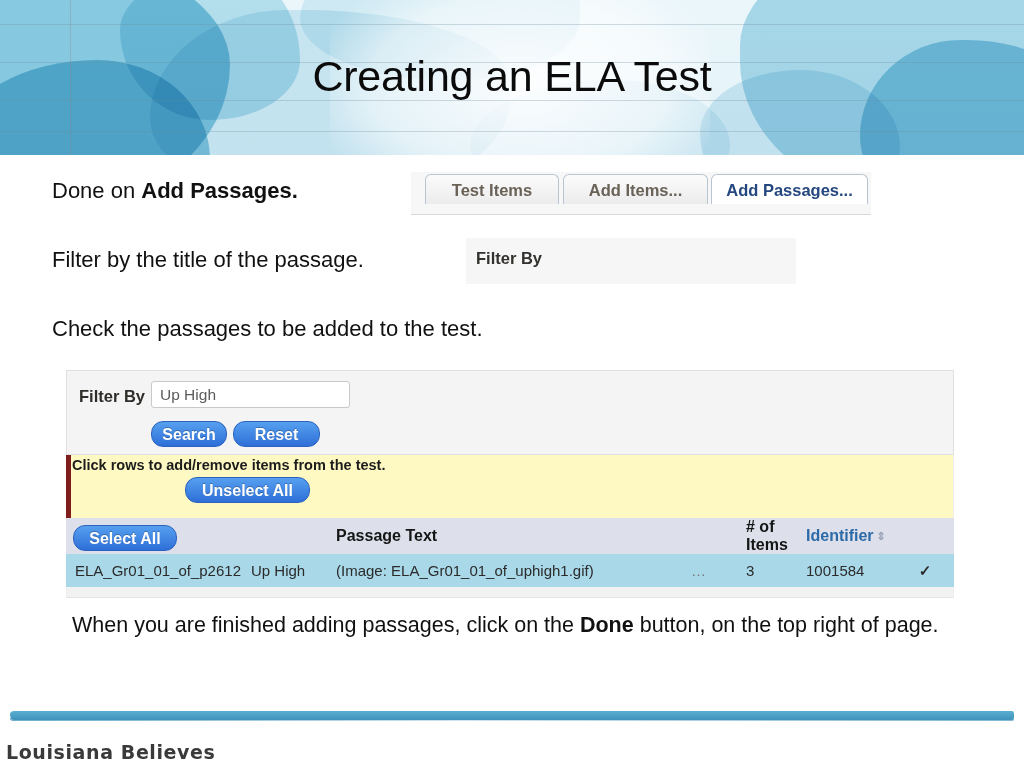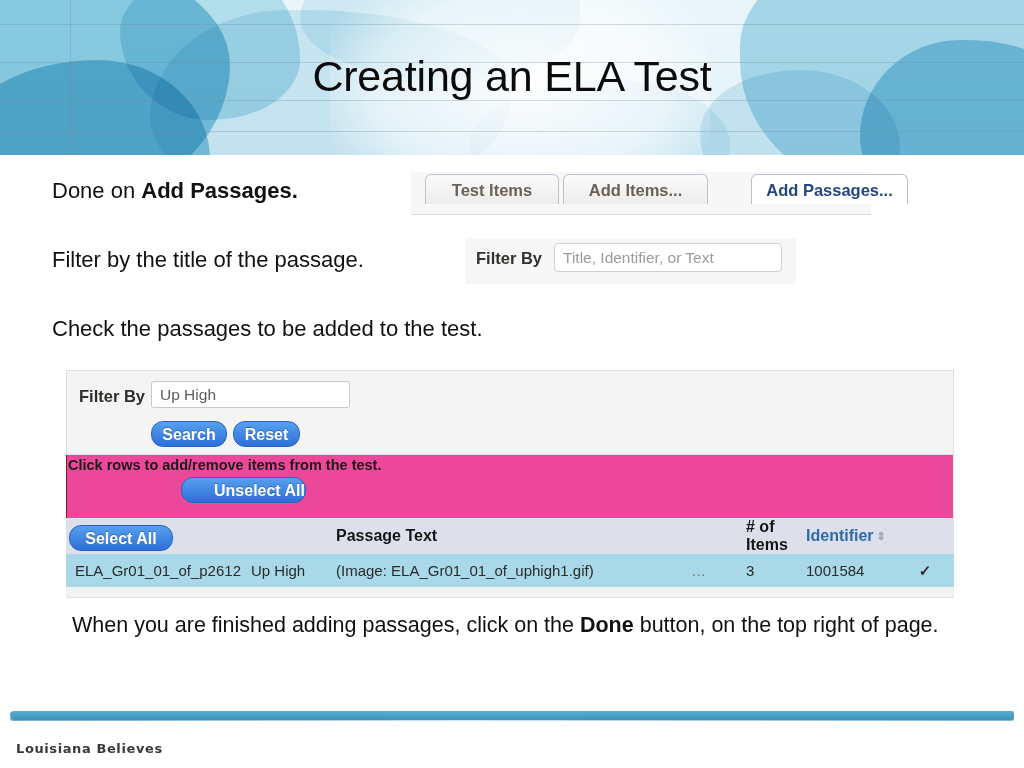--- a/index.html
+++ b/index.html
@@ -134,21 +134,21 @@
   .tab-inactive {
     background: linear-gradient(180deg,#fbfbfb 0%, #ececec 100%);
     color: #6a6257;
   }
   .tab-active {
     background: #ffffff;
     color: #24477f;
   }
   .tab1 { left: 14px; width: 134px; }
   .tab2 { left: 152px; width: 145px; }
-  .tab3 { left: 300px; width: 157px; margin-left: 40px; }
+  .tab3 { left: 300px; width: 157px; }
 
   
   .filter-shot {
     position: absolute;
     left: 466px; top: 238px;
     width: 330px; height: 46px;
     background: #f6f6f6;
   }
   .filter-label {
     position: absolute;
@@ -217,40 +217,40 @@
     border-radius: 12px;
     color: #ffffff;
     font-size: 16px;
     font-weight: bold;
     box-sizing: border-box;
     text-shadow: 0 -1px 0 rgba(0,0,0,0.25);
     font-family: "Liberation Sans", sans-serif;
     cursor: pointer;
   }
   .btn-search { left: 84px; top: 50px; width: 76px; }
-  .btn-reset  { left: 166px; top: 50px; width: 67px; }
+  .btn-reset  { left: 166px; top: 50px; width: 87px; }
 
   .panel-mid {
     position: relative;
     height: 63px;
-    background: #ec4899;
-    border-left: 1px solid #7f1d1d;
+    background: #fef9c3;
+    border-left: 5px solid #7f1d1d;
     border-right: 1px solid #eeeeee;
     box-sizing: border-box;
   }
   .hint {
     position: absolute;
     left: 1px; top: 2px;
     font-size: 14.5px;
     font-weight: bold;
     color: #1c1c1c;
     font-family: "Liberation Sans", sans-serif;
   }
   .btn-selall   { left: 2px;  top: 22px; width: 104px; margin-top: 48px; }
-  .btn-unselall { left: 114px; top: 22px; width: 125px; text-align: right; }
+  .btn-unselall { left: 114px; top: 22px; width: 125px; }
 
   
   .tbl { width: 888px; border-collapse: collapse; table-layout: fixed; }
   .tbl thead th {
     background: #dde0ea;
     height: 32px;
     font-size: 16px;
     font-weight: bold;
     text-align: left;
     padding: 0;
@@ -291,22 +291,22 @@
     border-radius: 5px 3px 4px 6px;
   }
   .brush::after {
     content:"";
     position:absolute; left:0; top:7px; width:1004px; height:3px;
     background: linear-gradient(90deg, rgba(63,148,189,0.75) 0%, rgba(63,148,189,0.25) 45%, rgba(63,148,189,0.65) 100%);
     border-radius: 0 0 4px 6px;
   }
   .brand {
     position: absolute;
-    left: 16px; top: 741px;
-    font-size: 13px;
+    left: 6px; top: 741px;
+    font-size: 19px;
     font-weight: bold;
     color: #3a3a3a;
     letter-spacing: 0.6px;
     font-family: "DejaVu Sans", sans-serif;
   }
 </style>
 </head>
 <body>
 
 <div class="header">
@@ -338,21 +338,20 @@
 
 <div class="tabs-shot">
   <div class="tabs-strip"></div>
   <div class="tab tab-inactive tab1">Test Items</div>
   <div class="tab tab-inactive tab2">Add Items...</div>
   <div class="tab tab-active tab3">Add Passages...</div>
 </div>
 
 <div class="filter-shot">
   <div class="filter-label">Filter By</div>
-  <input class="filter-input" type="text" placeholder="Title, Identifier, or Text" style="">
 </div>
 
 <div class="panel">
 
   <div class="panel-filter">
     <div class="pf-label">Filter By</div>
     <input class="pf-input" type="text" value="Up High" style="">
     <div class="btn-blue btn-search">Search</div>
     <div class="btn-blue btn-reset">Reset</div>
   </div>

